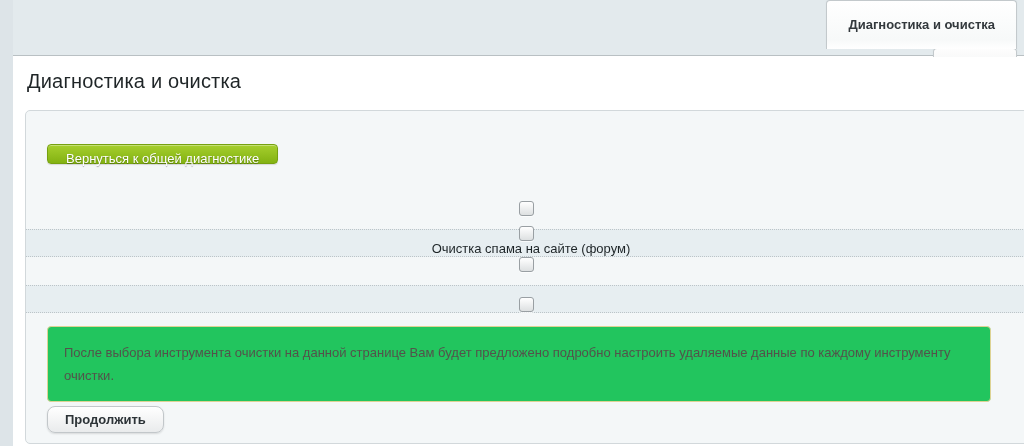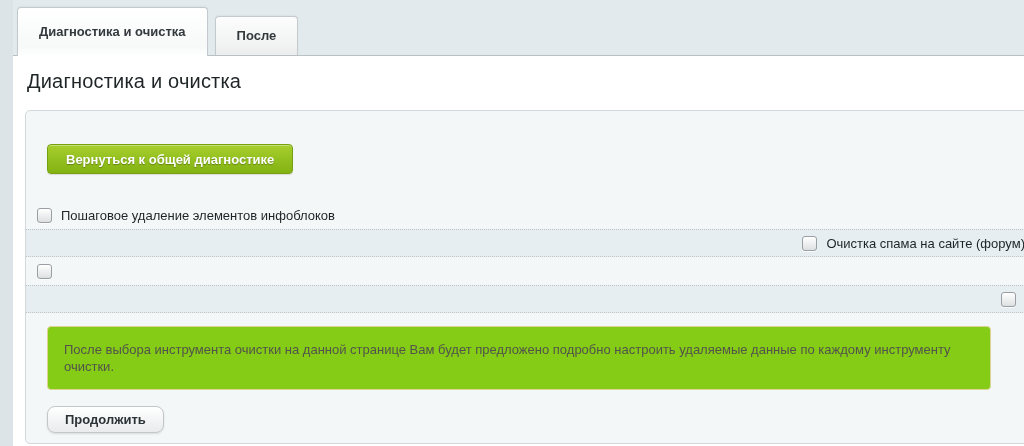--- a/index.html
+++ b/index.html
@@ -1,15 +1,15 @@
 <!DOCTYPE html>
 <html><head>
 <meta charset="utf-8">
 <style>
-  * { box-sizing: border-box; }
+  * { box-sizing: border-box; flex-direction: column; }
   html,body { margin:0; padding:0; }
   body {
     width:1024px; height:446px; position:relative; overflow:hidden;
     background:#ffffff;
     font-family:"Liberation Sans", sans-serif;
   }
   
   .left-strip {
     position:absolute; left:0; top:0; width:13px; height:446px;
     background:#dde4e8;
@@ -50,24 +50,24 @@
   }
   
   .panel {
     position:absolute; left:25px; top:110px; right:-2px; bottom:2px;
     background:#f4f7f8;
     border:1px solid #d2d8db;
     border-radius:5px 0 0 5px;
   }
   .btn-green {
     position:absolute; left:21px; top:33px;
-    display:inline-block; padding:0 18px; height:30px; line-height:27px;
+    display:inline-block; padding:0 18px; height:20px; line-height:27px;
     background:linear-gradient(#a6cf2d,#83b212);
     border:1px solid #76a110; border-radius:4px;
-    color:#ffffff; font-size:13px; font-weight:bold;
+    color:#ffffff; font-size:13px; font-weight:normal;
     font-family:"Liberation Sans", sans-serif;
     text-shadow:0 1px 1px rgba(0,0,0,0.3);
     box-shadow:inset 0 1px 0 rgba(255,255,255,0.35), 0 1px 1px rgba(0,0,0,0.12);
     cursor:pointer; white-space:nowrap;
   }
   .options {
     position:absolute; left:0; right:0; top:90px;
   }
   .row {
     height:28px; display:flex; align-items:center;
@@ -83,23 +83,23 @@
   .checkbox {
     width:15px; height:15px; flex:0 0 auto;
     border:1px solid #999fa3; border-radius:3px;
     background:linear-gradient(#ffffff,#dde0e1);
     margin-right:9px;
     box-shadow:0 1px 0 rgba(255,255,255,0.7);
     cursor:pointer;
   }
   .note {
     position:absolute; left:21px; top:215px; width:944px;
-    background:#84cc16; border:1px solid #ddd394; border-radius:4px;
+    background:#22c55e; border:1px solid #ddd394; border-radius:4px;
     padding:14px 16px;
-    font-size:13px; color:#53534b; line-height:17px;
+    font-size:13px; color:#53534b; line-height:23px;
   }
   .btn-continue {
     position:absolute; left:21px; top:295px;
     display:inline-block; padding:0 17px; height:27px; line-height:25px;
     background:linear-gradient(#ffffff,#e9ebec);
     border:1px solid #c2c7ca; border-radius:8px;
     font-size:13px; font-weight:bold; color:#2c3337;
     font-family:"Liberation Sans", sans-serif;
     box-shadow:0 1px 2px rgba(0,0,0,0.12);
     cursor:pointer; white-space:nowrap;
@@ -119,21 +119,20 @@
   <h1 class="page-title">Диагностика и очистка</h1>
 </div>
 
 <div class="panel">
 
   <button class="btn-green">Вернуться к общей диагностике</button>
 
   <div class="options">
     <div class="row">
       <span class="checkbox"></span>
-      <span>Пошаговое удаление элементов инфоблоков</span>
     </div>
     <div class="row alt">
       <span class="checkbox"></span>
       <span>Очистка спама на сайте (форум)</span>
     </div>
     <div class="row">
       <span class="checkbox"></span>
     </div>
     <div class="row alt">
       <span class="checkbox"></span>

